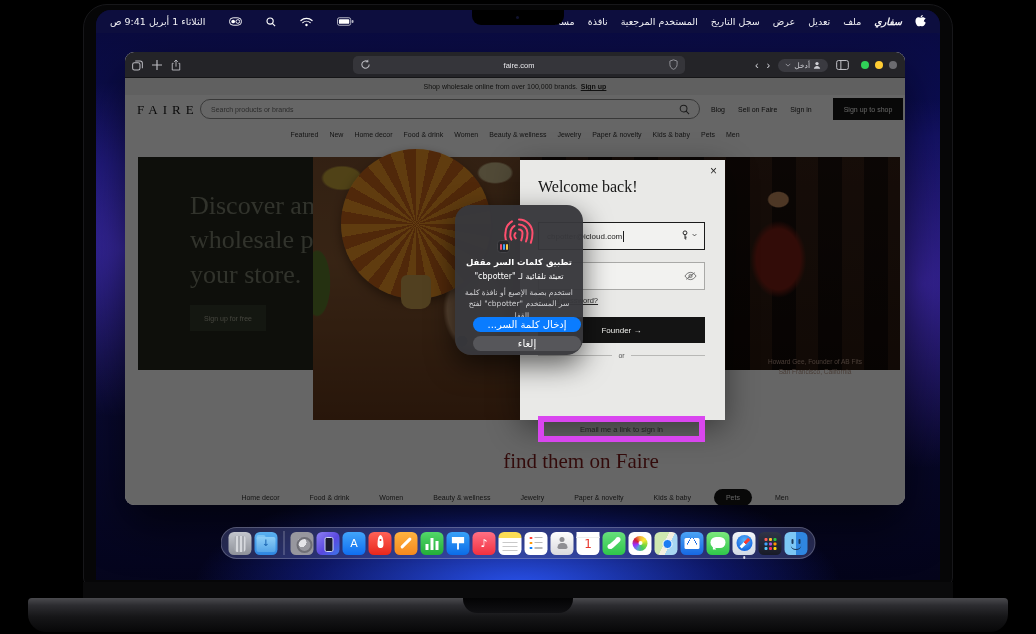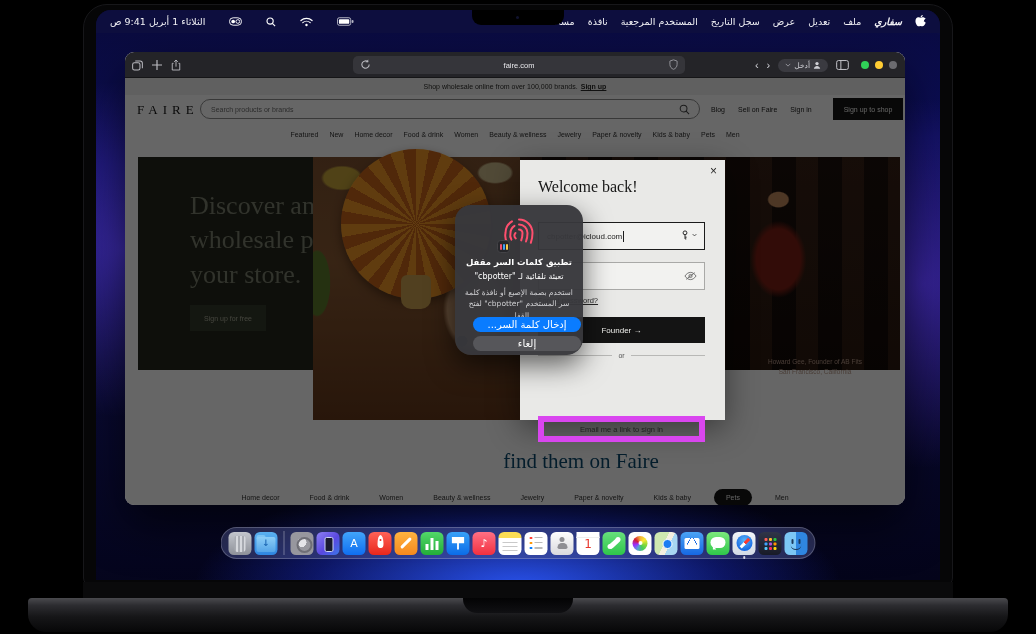--- a/index.html
+++ b/index.html
@@ -100,21 +100,21 @@
   .hero-right { position:absolute; left:395px; top:79px; width:380px; height:213px; z-index:2;
     background:
       radial-gradient(ellipse 16px 12px at 68% 20%, #c08a5e 0 60%, transparent 70%),
       radial-gradient(ellipse 40px 55px at 68% 48%, #7d1f14 0 55%, transparent 70%),
       repeating-linear-gradient(90deg, rgba(125,75,45,.22) 0 22px, rgba(15,8,6,.35) 22px 46px),
       linear-gradient(#241510, #150c08); }
   .hero-caption { position:absolute; left:215px; top:200px; width:160px; text-align:center;
     font-size:6.5px; line-height:1.5; color:#b89a8a; white-space:pre-line; }
 
   .find-heading { position:absolute; left:0; top:371px; width:912px; text-align:center;
-    font-family:"Liberation Serif", serif; font-size:21px; color:#0c4a6e; }
+    font-family:"Liberation Serif", serif; font-size:21px; color:#7f1d1d; }
   .pill-row { position:absolute; left:0; top:404px; width:780px; height:30px; display:flex;
     align-items:center; justify-content:center; gap:16px; font-size:7px; color:#333; }
   .pill { padding:5px 7px; border-radius:12px; white-space:nowrap; }
   .pill.active { background:#141414; color:#f2f2f2; padding:5px 12px; }
 
   .dim { position:absolute; left:0; top:26px; width:780px; height:427px; background:rgba(0,0,0,.60); z-index:5; }
 
   
   .modal { position:absolute; left:395px; top:108px; width:205px; height:260px; background:#e9e9e7;
     z-index:6; box-shadow:0 8px 30px rgba(0,0,0,.45); }

